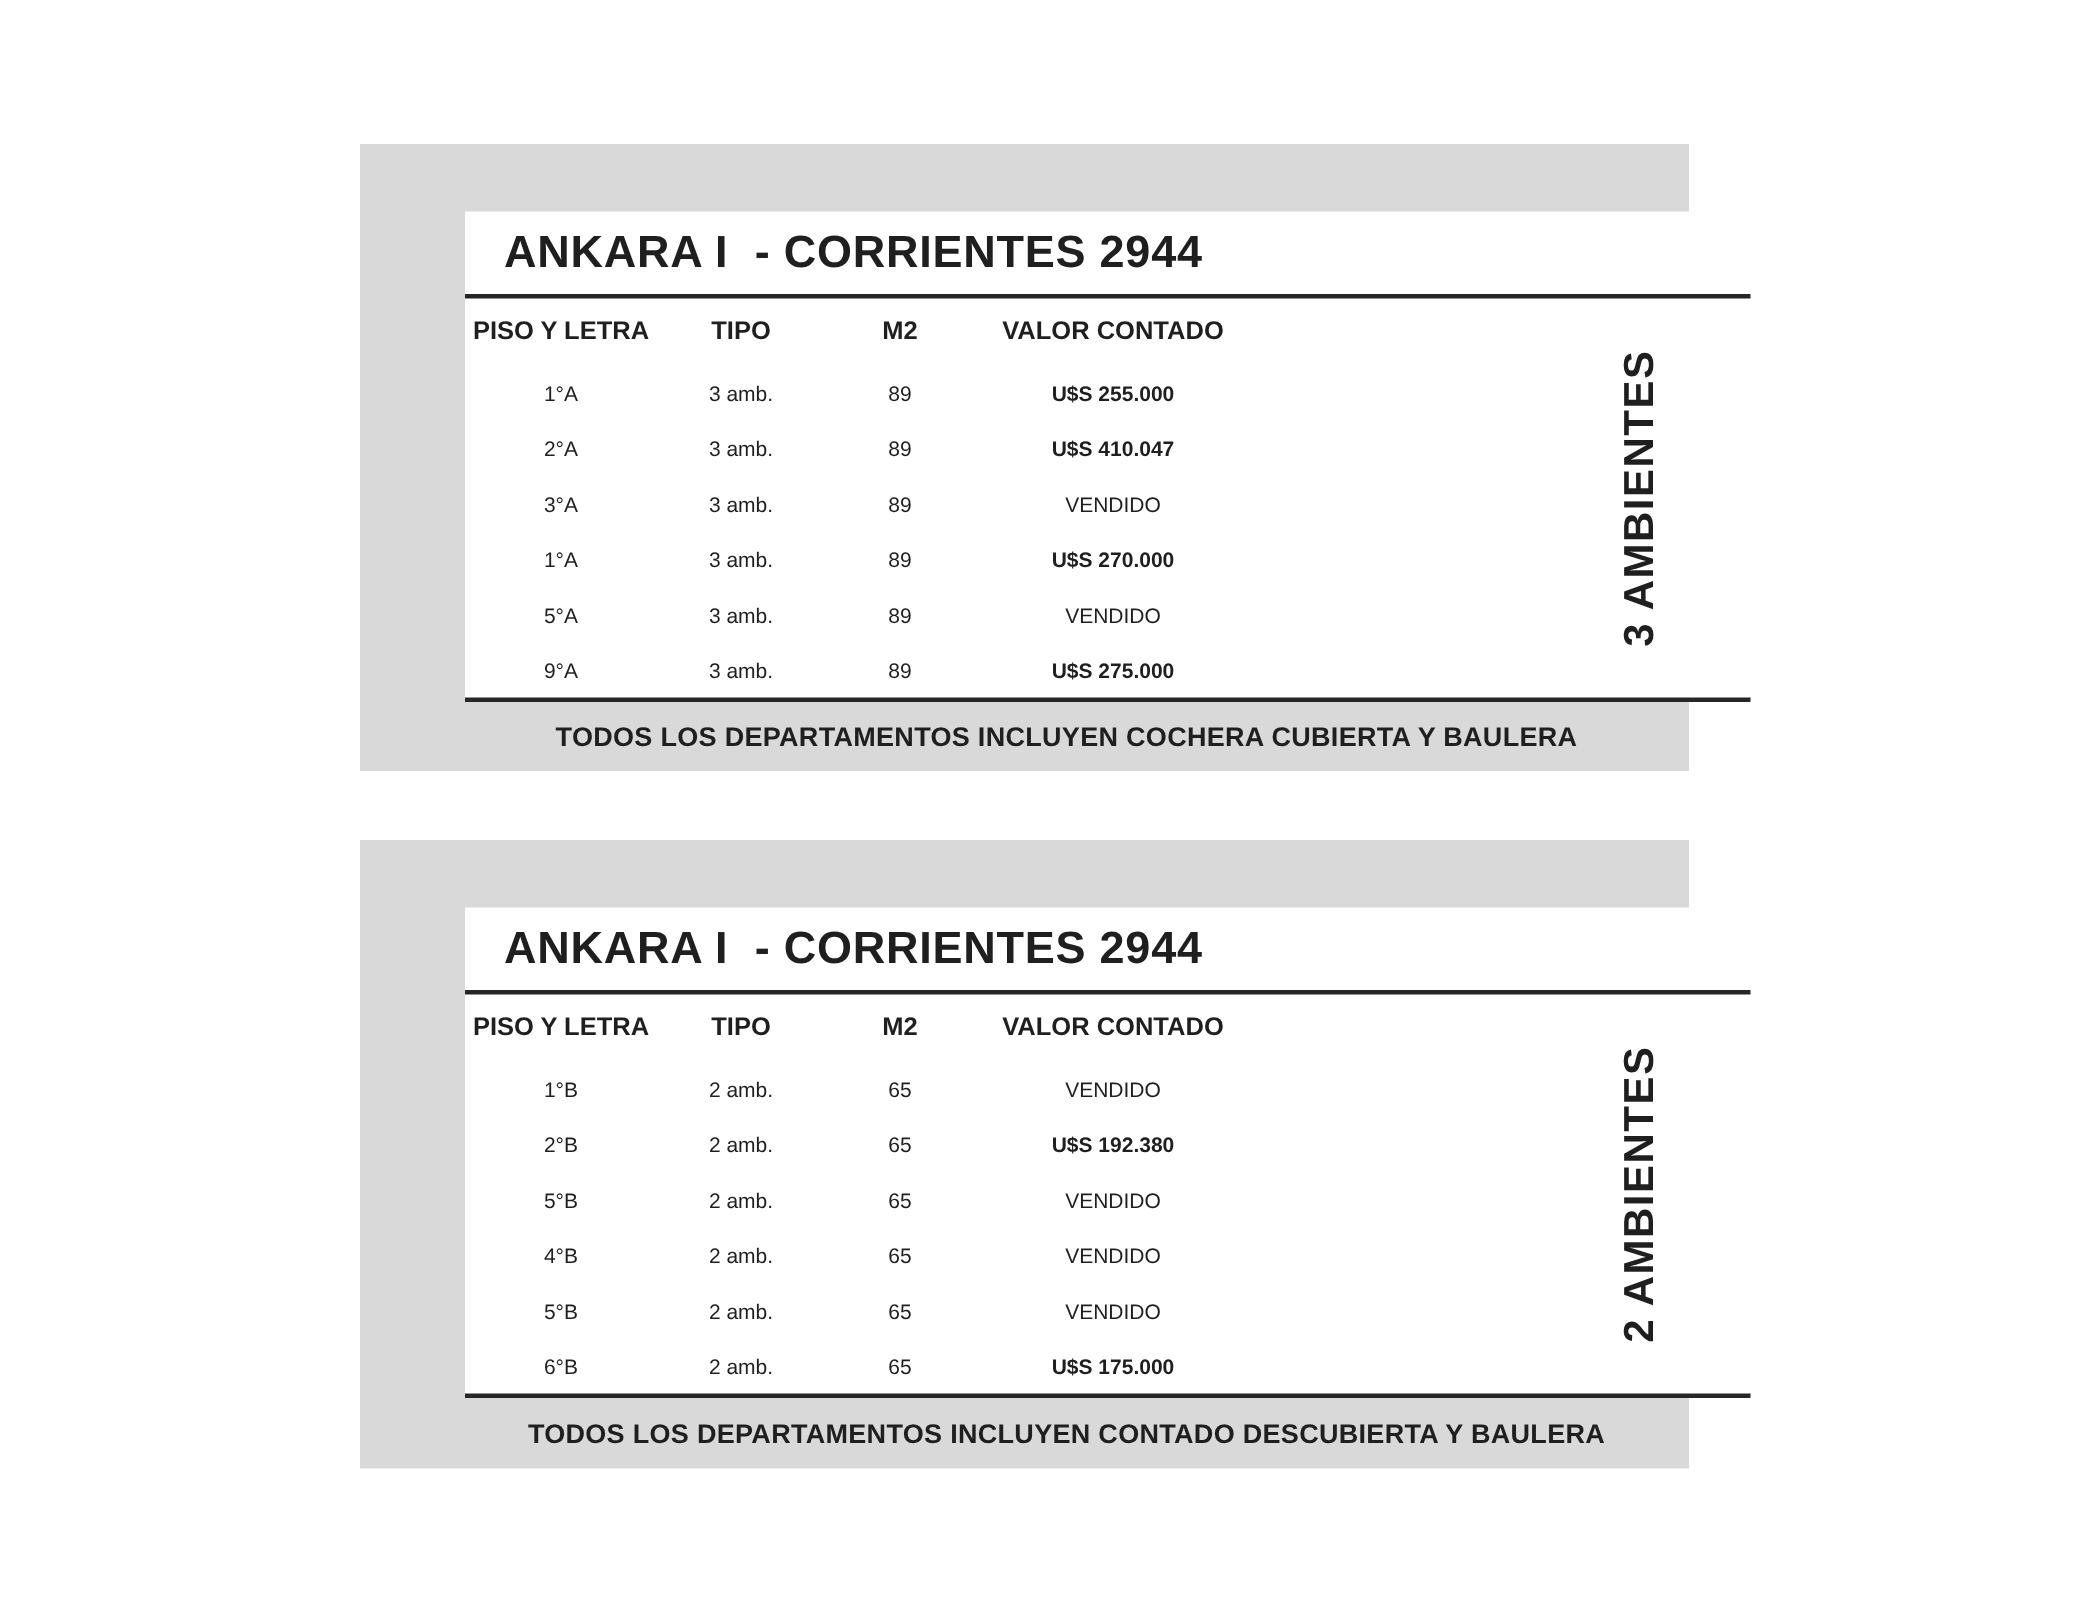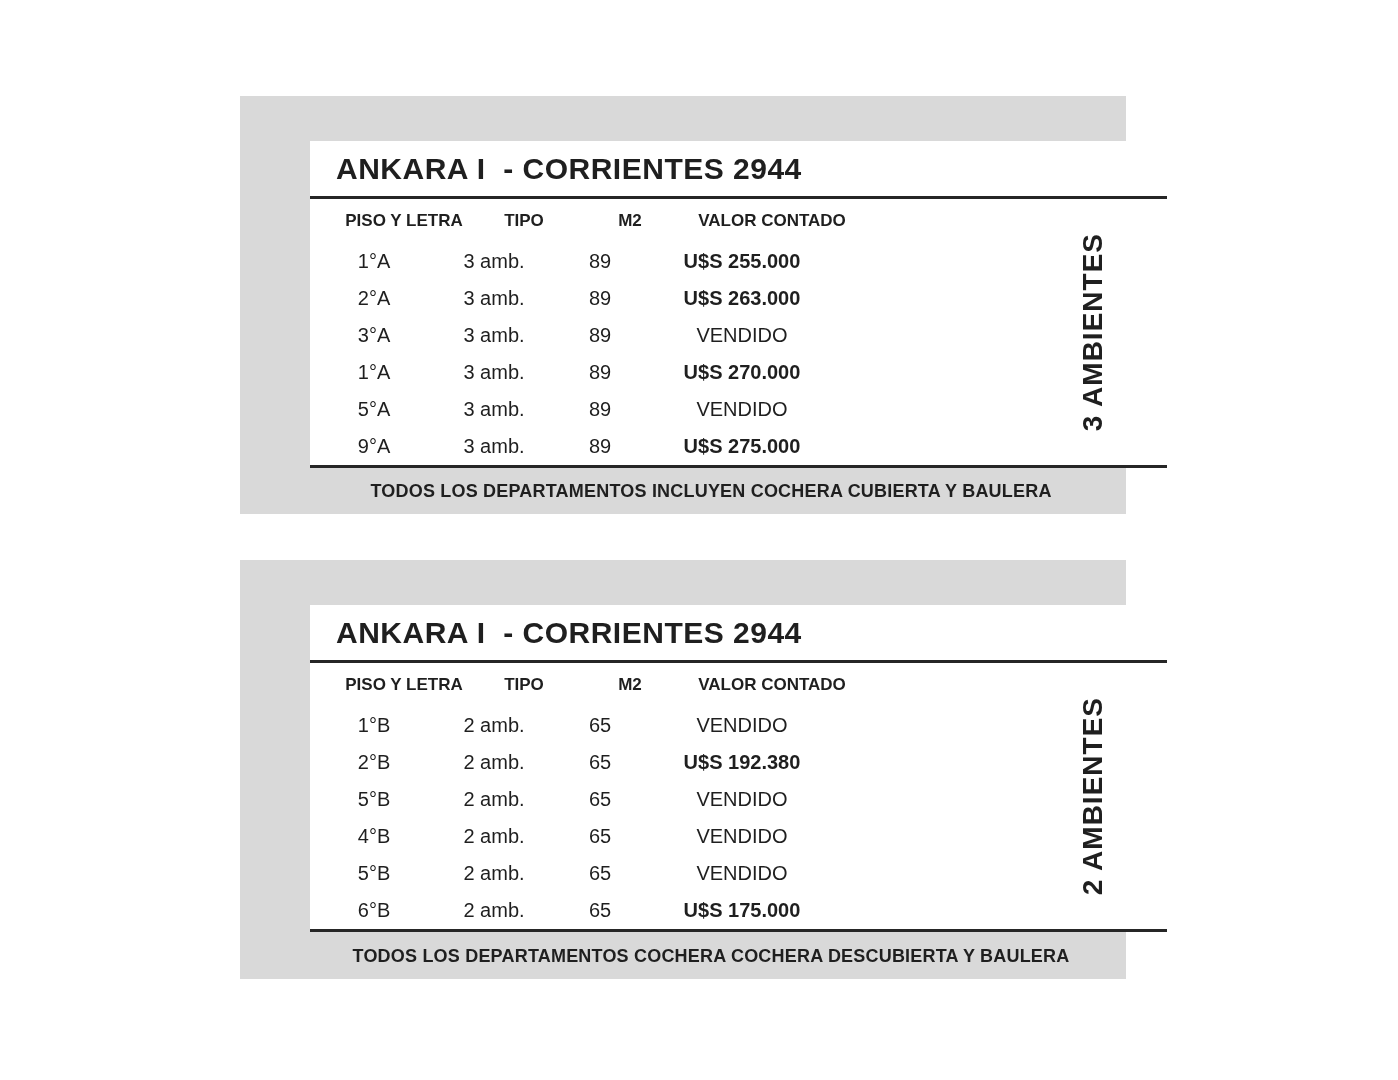--- a/index.html
+++ b/index.html
@@ -32,30 +32,30 @@
   .card-title {
     height: 55px;
     border-bottom: 3px solid #262626;
     display: flex; align-items: center;
     padding-left: 26px;
     font-size: 30px;
     font-weight: bold;
     white-space: pre;
     letter-spacing: 0.5px;
   }
-  .thead { height: 44px; padding-left: 30px; }
+  .thead { height: 44px; }
   .trow  { height: 37px; }
   .thead, .trow { display: flex; align-items: center; }
   .cell { text-align: center; box-sizing: border-box; }
   .c1 { width: 128px; }
   .c2 { width: 112px; }
   .c3 { width: 100px; }
   .c4 { width: 184px; }
   .thead .cell { font-weight: bold; font-size: 17px; }
-  .trow .cell { font-size: 20px; }
+  .trow .cell { font-size: 14px; }
   .cell.bold { font-weight: bold; }
 
   .footer-note {
     position: absolute;
     left: 0; bottom: 0;
     width: 100%; height: 46px;
     display: flex; align-items: center; justify-content: center;
     font-weight: bold;
     font-size: 18px;
     letter-spacing: 0.2px;
@@ -94,21 +94,21 @@
     <div class="trow">
       <div class="cell c1">1°A</div>
       <div class="cell c2">3 amb.</div>
       <div class="cell c3">89</div>
       <div class="cell c4 bold">U$S 255.000</div>
     </div>
     <div class="trow">
       <div class="cell c1">2°A</div>
       <div class="cell c2">3 amb.</div>
       <div class="cell c3">89</div>
-      <div class="cell c4 bold">U$S 263.000</div>
+      <div class="cell c4 bold">U$S 410.047</div>
     </div>
     <div class="trow">
       <div class="cell c1">3°A</div>
       <div class="cell c2">3 amb.</div>
       <div class="cell c3">89</div>
       <div class="cell c4">VENDIDO</div>
     </div>
     <div class="trow">
       <div class="cell c1">1°A</div>
       <div class="cell c2">3 amb.</div>
@@ -178,18 +178,18 @@
       <div class="cell c4">VENDIDO</div>
     </div>
     <div class="trow">
       <div class="cell c1">6°B</div>
       <div class="cell c2">2 amb.</div>
       <div class="cell c3">65</div>
       <div class="cell c4 bold">U$S 175.000</div>
     </div>
   </div>
 
-  <div class="footer-note">TODOS LOS DEPARTAMENTOS COCHERA COCHERA DESCUBIERTA Y BAULERA</div>
+  <div class="footer-note">TODOS LOS DEPARTAMENTOS INCLUYEN CONTADO DESCUBIERTA Y BAULERA</div>
 
   <div class="side-strip">
     <div class="side-label">2 AMBIENTES</div>
   </div>
 </div>
 
 </body></html>

